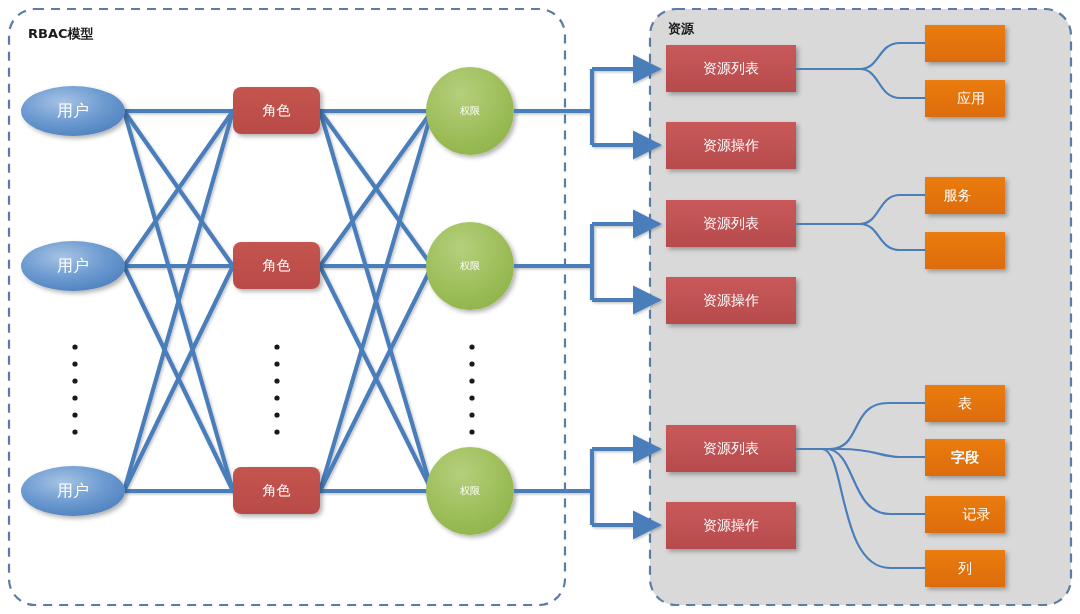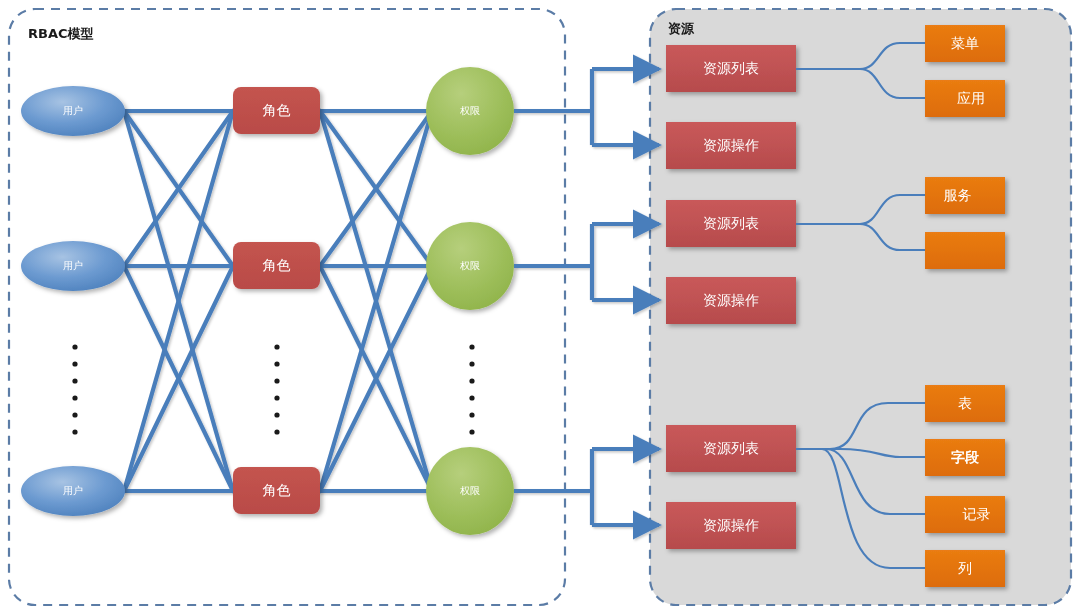--- a/index.html
+++ b/index.html
@@ -4,21 +4,21 @@
 <style>
   html,body{margin:0;padding:0;background:#ffffff;}
   body{width:1080px;height:614px;position:relative;overflow:hidden;
        font-family:"DejaVu Sans","Liberation Sans",sans-serif;}
   #stage{position:absolute;left:0;top:0;width:1080px;height:614px;}
   svg.layer{position:absolute;left:0;top:0;width:1080px;height:614px;}
   .panel-title{position:absolute;font-weight:bold;font-size:13px;color:#1a1a1a;
                letter-spacing:0px;white-space:nowrap;}
   .nodeText{position:absolute;display:flex;align-items:center;justify-content:center;
             color:#ffffff;white-space:nowrap;pointer-events:none;}
-  .lbl-user{font-size:10px;}
+  .lbl-user{font-size:16px;}
   .lbl-role{font-size:14px;}
   .lbl-perm{font-size:10px;}
   .lbl-res{font-size:14px;text-align:center;}
   .lbl-leaf{font-size:14px;}
 </style>
 </head>
 <body>
 
 <div id="stage">
 
@@ -227,21 +227,20 @@
 
   <div class="nodeText lbl-res" style="left:666px;top:45px;width:130px;height:47px;">资源列表</div>
   <div class="nodeText lbl-res" style="left:666px;top:122px;width:130px;height:47px;">资源操作</div>
 
   <div class="nodeText lbl-res" style="left:666px;top:200px;width:130px;height:47px;">资源列表</div>
   <div class="nodeText lbl-res" style="left:666px;top:277px;width:130px;height:47px;">资源操作</div>
 
   <div class="nodeText lbl-res" style="left:666px;top:425px;width:130px;height:47px;">资源列表</div>
   <div class="nodeText lbl-res" style="left:666px;top:502px;width:130px;height:47px;">资源操作</div>
 
-  <div class="nodeText lbl-leaf" style="left:925px;top:25px;width:80px;height:37px;">菜单</div>
   <div class="nodeText lbl-leaf" style="left:925px;top:80px;width:92px;height:37px;text-align:center;">应用</div>
 
   <div class="nodeText lbl-leaf" style="left:925px;top:177px;width:65px;height:37px;text-align:center;">服务</div>
 
   <div class="nodeText lbl-leaf" style="left:925px;top:385px;width:80px;height:37px;">表</div>
   <div class="nodeText lbl-leaf" style="left:925px;top:439px;width:80px;height:37px;font-weight:bold;">字段</div>
   <div class="nodeText lbl-leaf" style="left:925px;top:496px;width:103px;height:37px;">记录</div>
   <div class="nodeText lbl-leaf" style="left:925px;top:550px;width:80px;height:37px;">列</div>
 
 </div>

